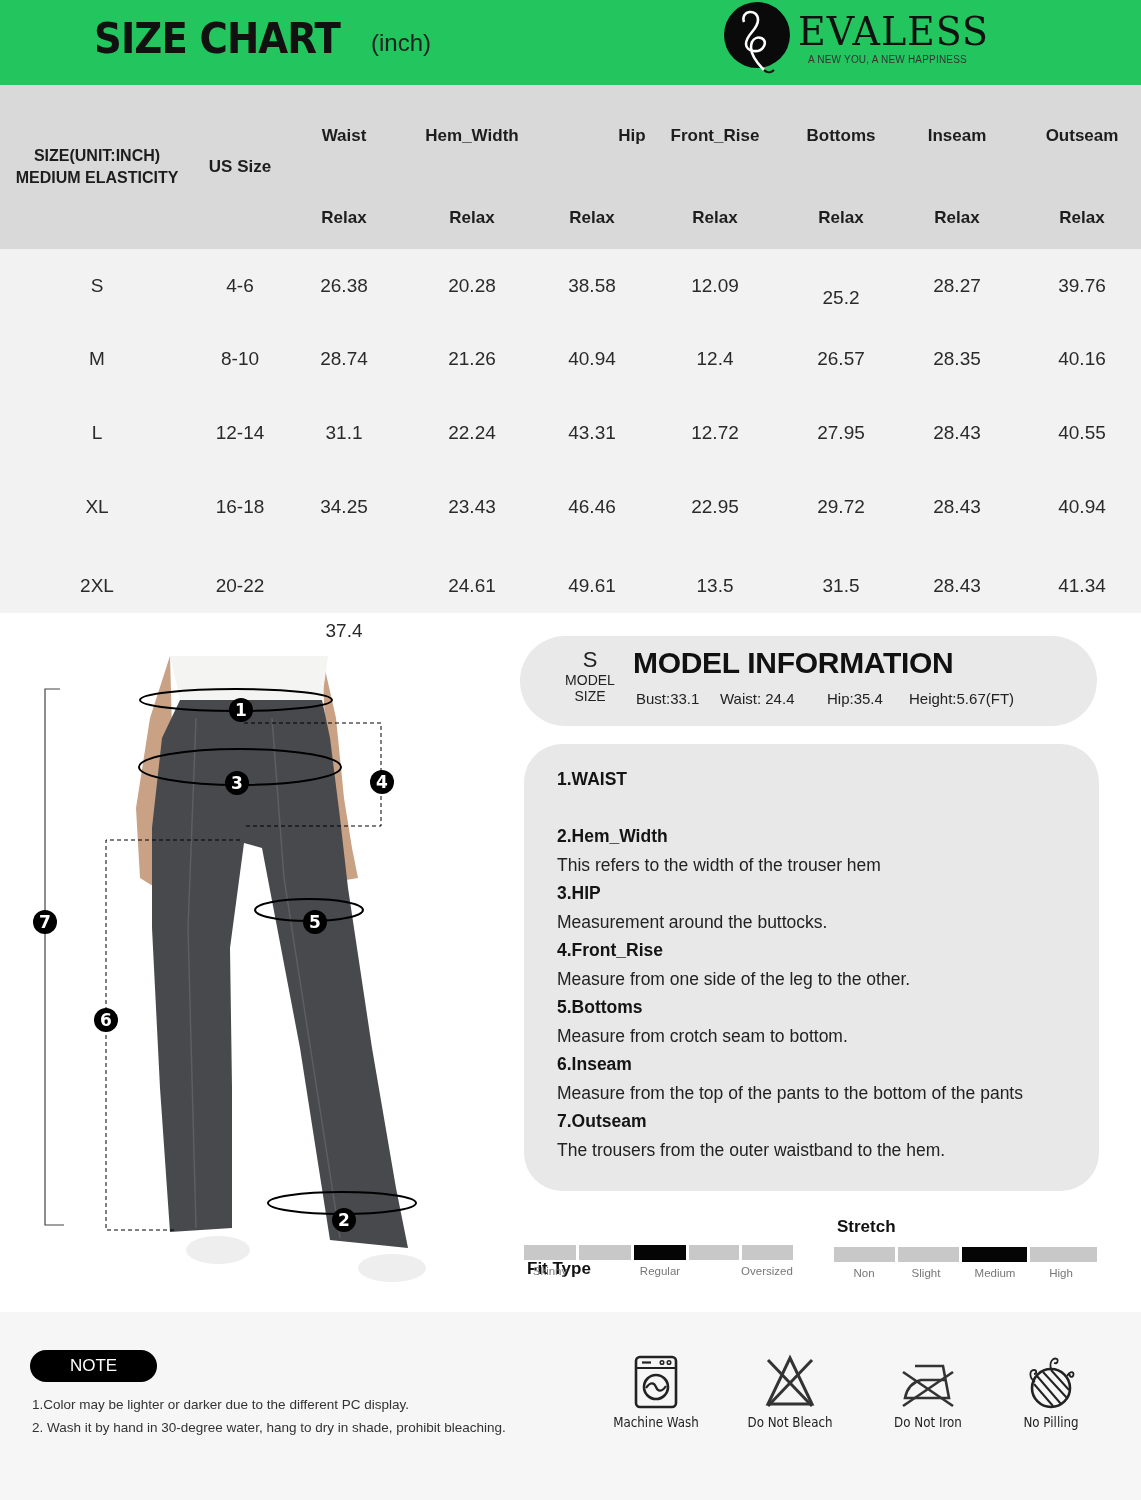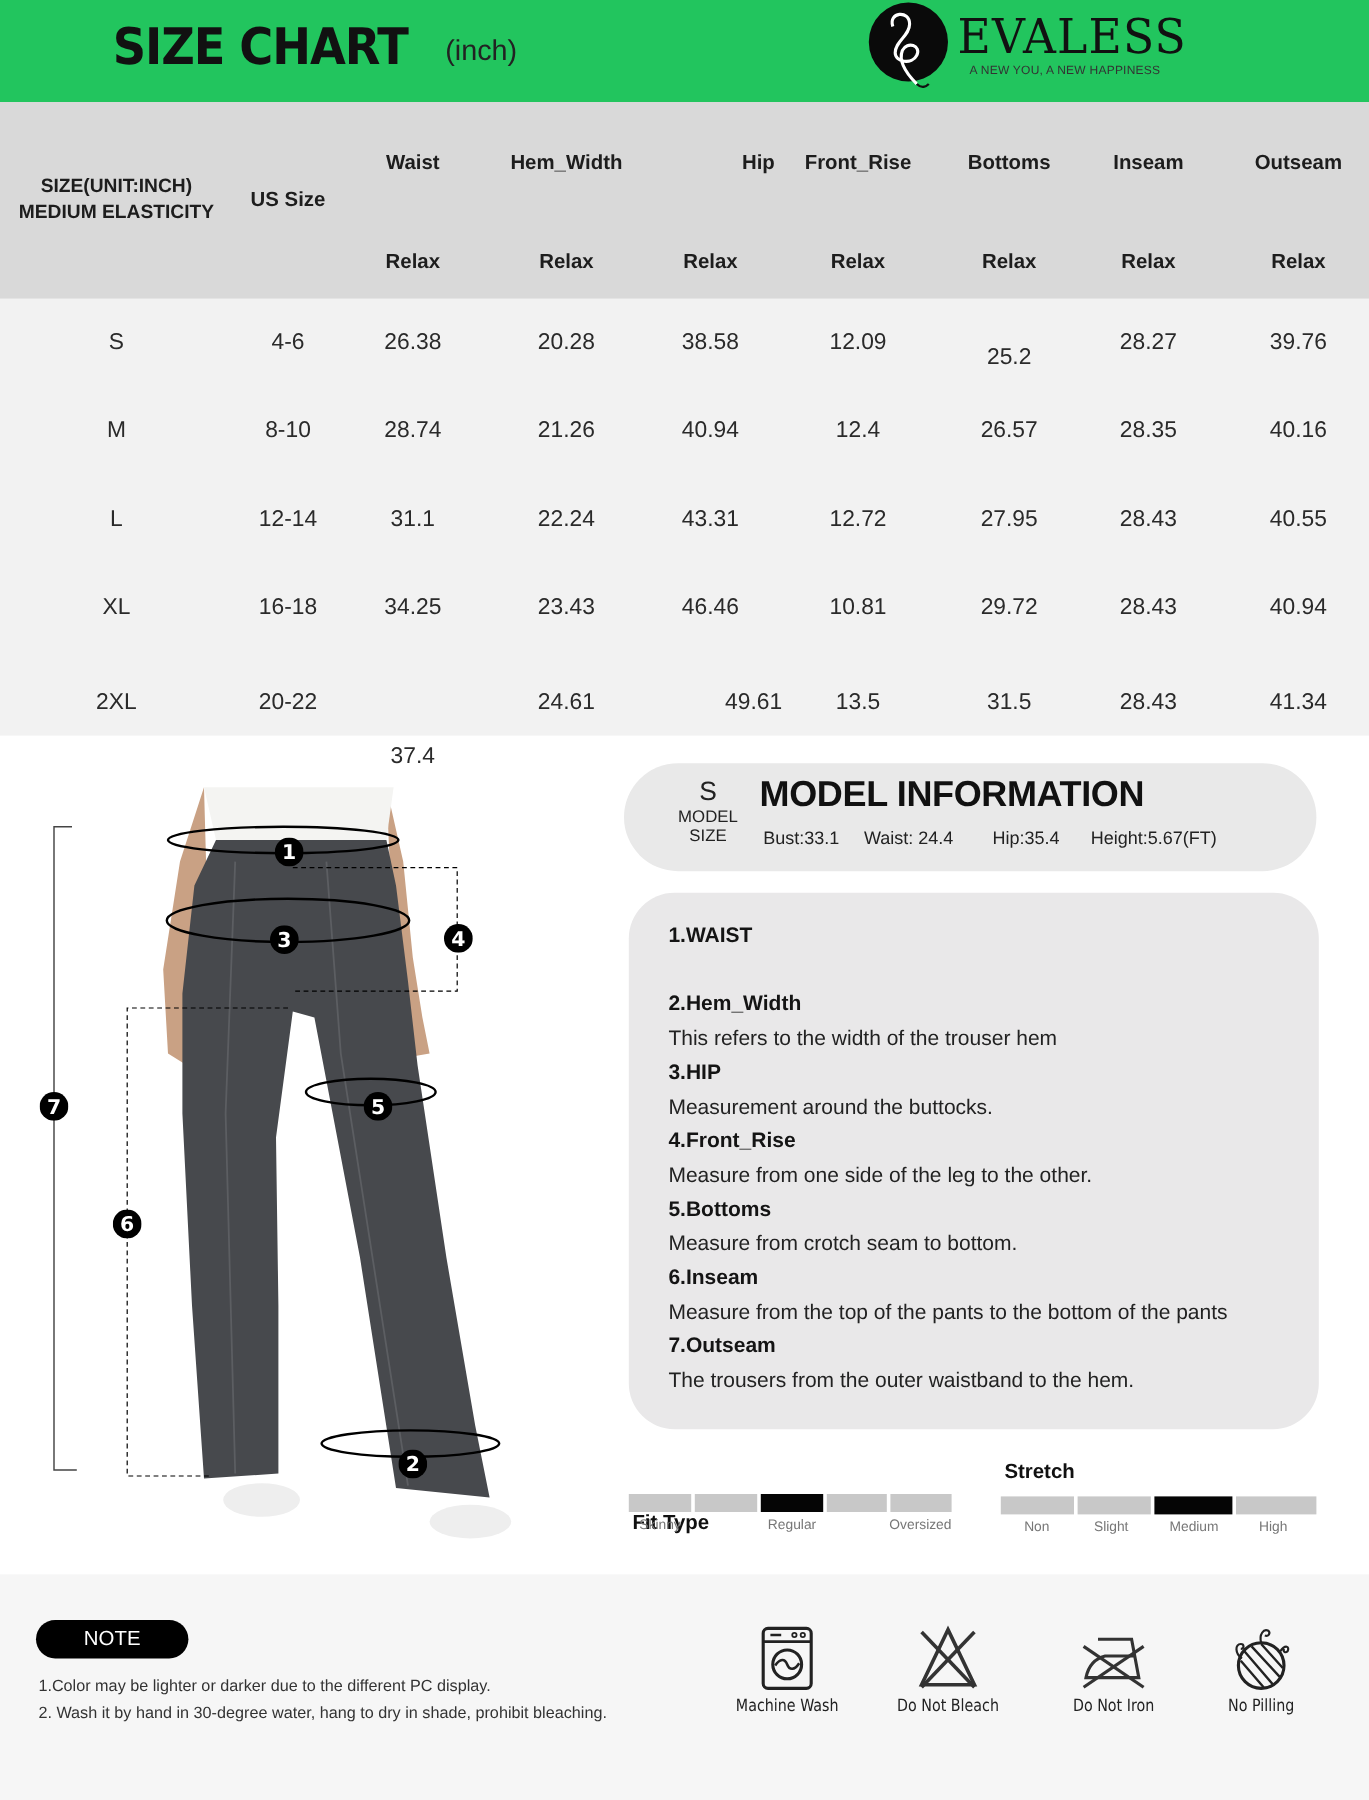--- a/index.html
+++ b/index.html
@@ -139,32 +139,32 @@
       <div class="td-cell" style="left:957px; top:173px;">28.43</div>
       <div class="td-cell" style="left:1082px; top:173px;">40.55</div>
     </div>
 
     <div>
       <div class="td-cell" style="left:97px; top:247px;">XL</div>
       <div class="td-cell" style="left:240px; top:247px;">16-18</div>
       <div class="td-cell" style="left:344px; top:247px;">34.25</div>
       <div class="td-cell" style="left:472px; top:247px;">23.43</div>
       <div class="td-cell" style="left:592px; top:247px;">46.46</div>
-      <div class="td-cell" style="left:715px; top:247px;">10.81</div>
+      <div class="td-cell" style="left:715px; top:247px;">22.95</div>
       <div class="td-cell" style="left:841px; top:247px;">29.72</div>
       <div class="td-cell" style="left:957px; top:247px;">28.43</div>
       <div class="td-cell" style="left:1082px; top:247px;">40.94</div>
     </div>
 
     <div>
       <div class="td-cell" style="left:97px; top:326px;">2XL</div>
       <div class="td-cell" style="left:240px; top:326px;">20-22</div>
       <div class="td-cell" style="left:344px; top:326px;margin-top:45px;">37.4</div>
       <div class="td-cell" style="left:472px; top:326px;">24.61</div>
-      <div class="td-cell" style="left:592px; top:326px;margin-left:36px;">49.61</div>
+      <div class="td-cell" style="left:592px; top:326px;">49.61</div>
       <div class="td-cell" style="left:715px; top:326px;">13.5</div>
       <div class="td-cell" style="left:841px; top:326px;">31.5</div>
       <div class="td-cell" style="left:957px; top:326px;">28.43</div>
       <div class="td-cell" style="left:1082px; top:326px;">41.34</div>
     </div>
   </div>
 </div>
 
 <div class="figure">
   <svg class="pant-svg" width="460" height="670" viewBox="0 0 460 670">

